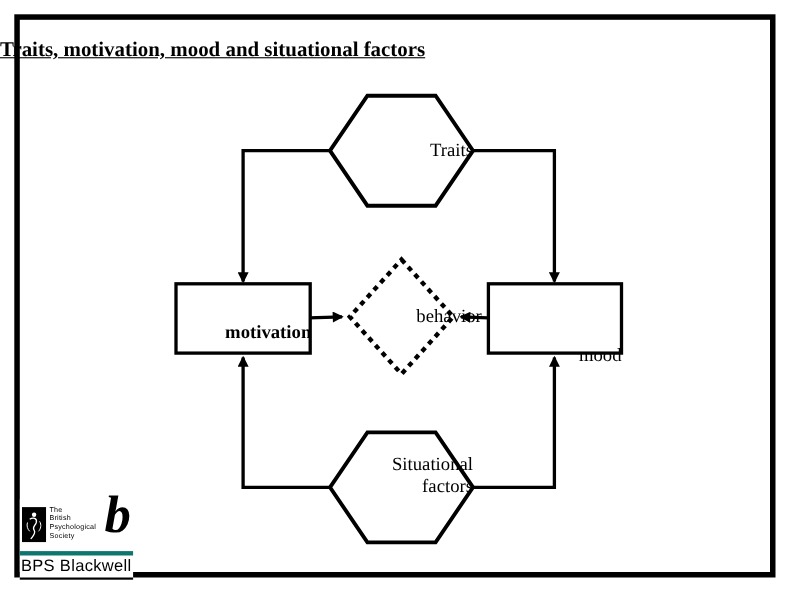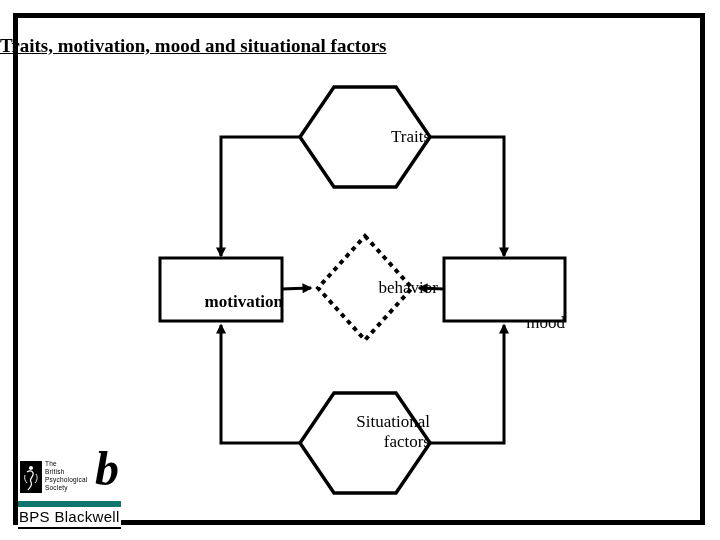--- a/index.html
+++ b/index.html
@@ -59,21 +59,21 @@
   }
   .bmono {
     position: absolute; right: 2px; top: -9px;
     font-family: "Liberation Serif", serif;
     font-style: italic;
     font-weight: bold;
     font-size: 48px;
     line-height: 48px;
   }
   .brand {
-    border-top: 6px solid #0f766e;
+    border-top: 4px solid #0f766e;
     border-bottom: 2px solid #000;
     font-size: 15px;
     line-height: 18px;
     padding: 1px 1px 1px 1px;
     letter-spacing: 0.3px;
     white-space: nowrap;
   }
 </style>
 </head>
 <body>

